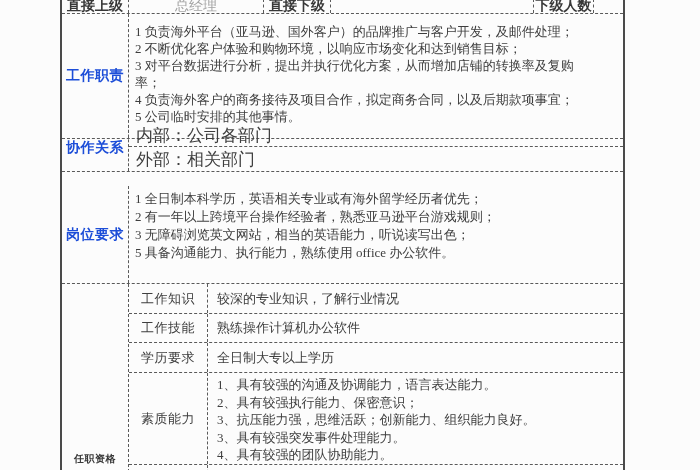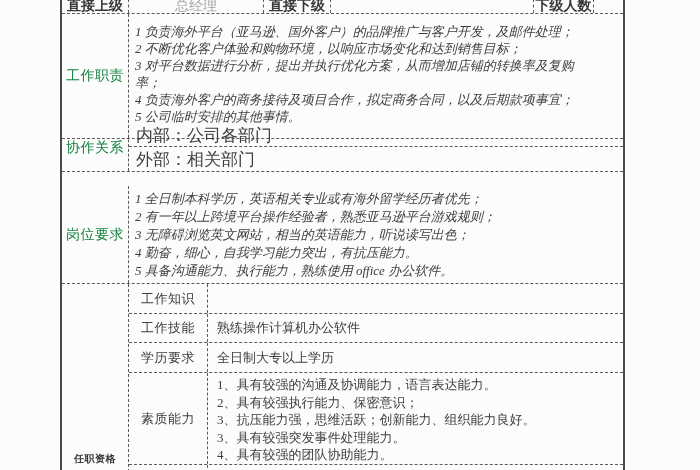--- a/index.html
+++ b/index.html
@@ -19,38 +19,38 @@
   .row { position:absolute; left:0; width:561px; display:flex; border-bottom:1px dashed #5a5a5a; }
   .r-header { top:0; height:26px; }
   .r-duties { top:26px; height:125px; }
   .r-coop   { top:137px; height:47px; }
   .r-req    { top:198px; height:98px; }
   .r-qual   { top:296px; height:218px; border-bottom:none; }
 
   .lbl {
     width:67px; border-right:1px dashed #5a5a5a; flex:none;
     display:flex; align-items:center; justify-content:center;
-    font-weight:normal; font-size:14px; letter-spacing:0.5px; color:#15803d;
+    font-weight:bold; font-size:14px; letter-spacing:0.5px; color:#1d4ed8;
   }
   
   .hc { display:flex; align-items:flex-end; justify-content:center;
         border-right:1px dashed #5a5a5a; font-size:14px; line-height:15px;
         overflow:hidden; }
   .hc.bold { font-weight:bold; color:#383838; }
   .hc.last { border-right:none; }
   .w-sup-l { width:67px; }
   .w-sup-v { width:135px; }
   .w-sub-l { width:67px; }
   .w-sub-v { width:203px; }
   .w-cnt-l { width:60px; }
   .w-cnt-v { flex:1; }
   .faded { color:#a3a3a3; font-weight:normal; }
 
   .content { flex:1; min-width:0; }
-  .lines { padding:9px 8px 0 6px; font-size:13px; line-height:17px;font-style:italic; }
+  .lines { padding:9px 8px 0 6px; font-size:13px; line-height:17px; }
   .lines.req { padding-top:4px; line-height:18px; }
 
   .coop-col { flex:1; display:flex; flex-direction:column; }
   .coop-sub { display:flex; align-items:center; padding-left:7px; font-size:17px; }
   .coop-top { height:22px; border-bottom:1px dashed #5a5a5a; }
   .coop-bot { flex:1; }
 
   .qual-lbl { position:relative; width:67px; flex:none; border-right:1px dashed #5a5a5a; }
   .qual-lbl span {
     position:absolute; top:168px; left:0; right:0; text-align:center;
@@ -108,33 +108,33 @@
       </div>
     </div>
 
     <div class="row r-req">
       <div class="lbl">岗位要求</div>
       <div class="content">
         <div class="lines req">
           <div>1 全日制本科学历，英语相关专业或有海外留学经历者优先；</div>
           <div>2 有一年以上跨境平台操作经验者，熟悉亚马逊平台游戏规则；</div>
           <div>3 无障碍浏览英文网站，相当的英语能力，听说读写出色；</div>
-          <div>4 勤奋，细心，自我学习能力突出，有抗压能力。</div>
           <div>5 具备沟通能力、执行能力，熟练使用 office 办公软件。</div>
         </div>
       </div>
     </div>
 
     <div class="row r-qual">
       <div class="qual-lbl">
         <span>任职资格</span>
       </div>
       <div class="qual-col">
         <div class="sub-row sr-knowledge">
           <div class="sub-lbl">工作知识</div>
+          <div class="sub-val">较深的专业知识，了解行业情况</div>
         </div>
         <div class="sub-row sr-skill">
           <div class="sub-lbl">工作技能</div>
           <div class="sub-val">熟练操作计算机办公软件</div>
         </div>
         <div class="sub-row sr-edu">
           <div class="sub-lbl">学历要求</div>
           <div class="sub-val">全日制大专以上学历</div>
         </div>
         <div class="sub-row sr-comp">

